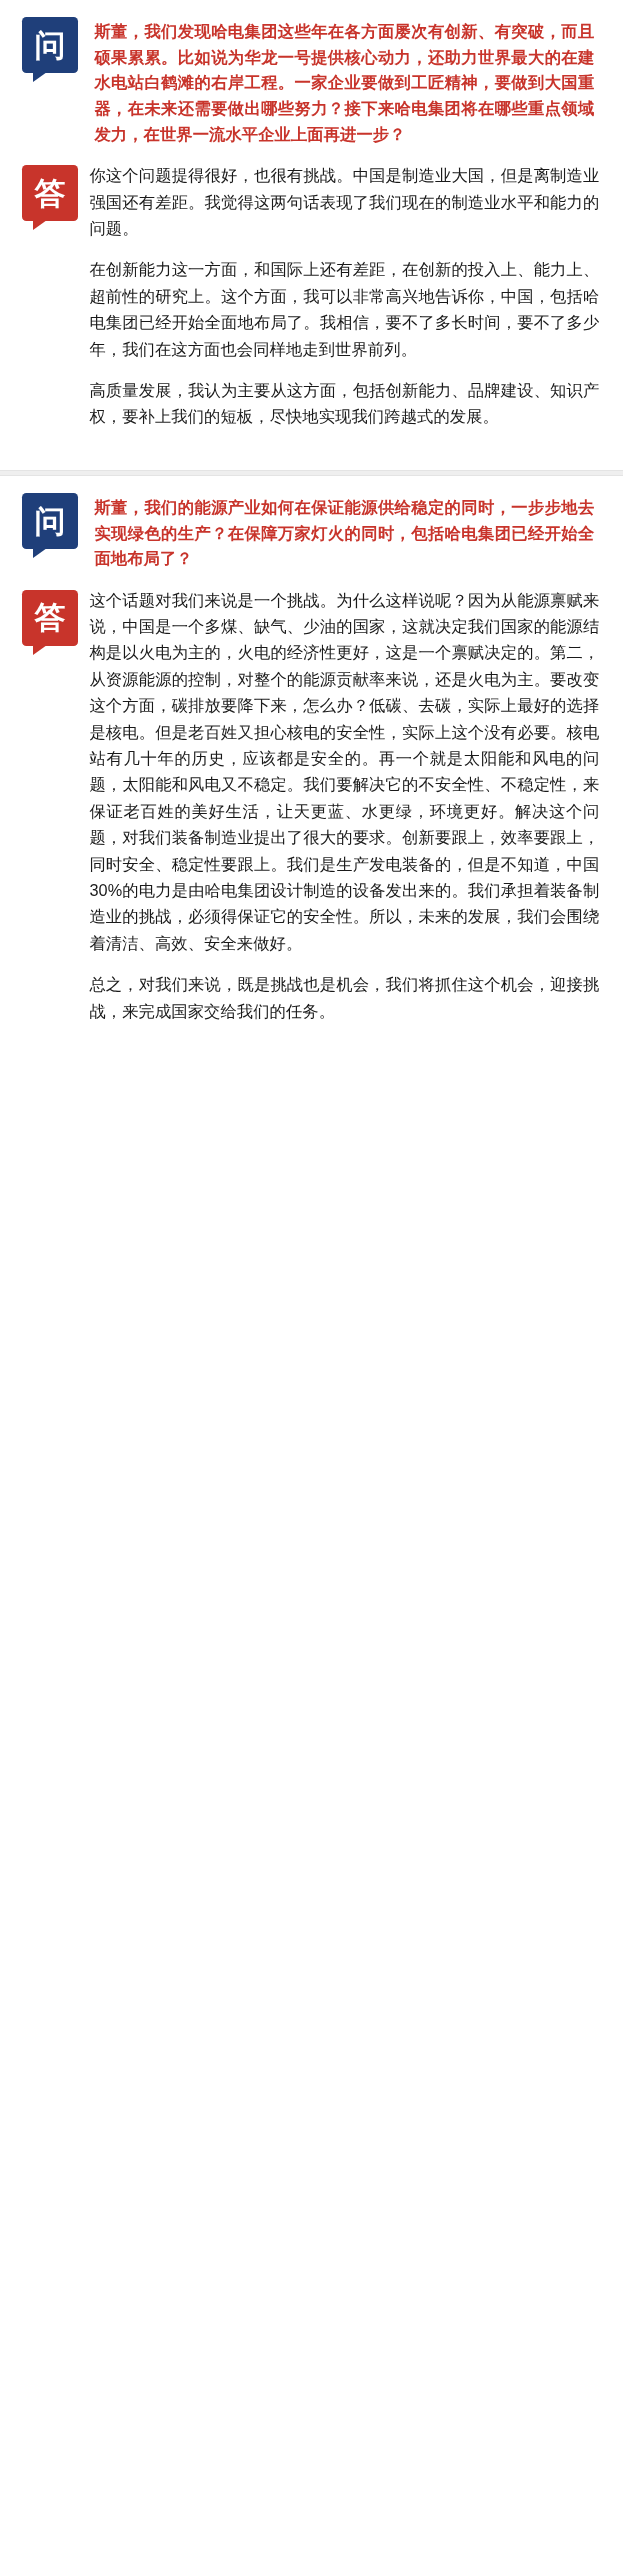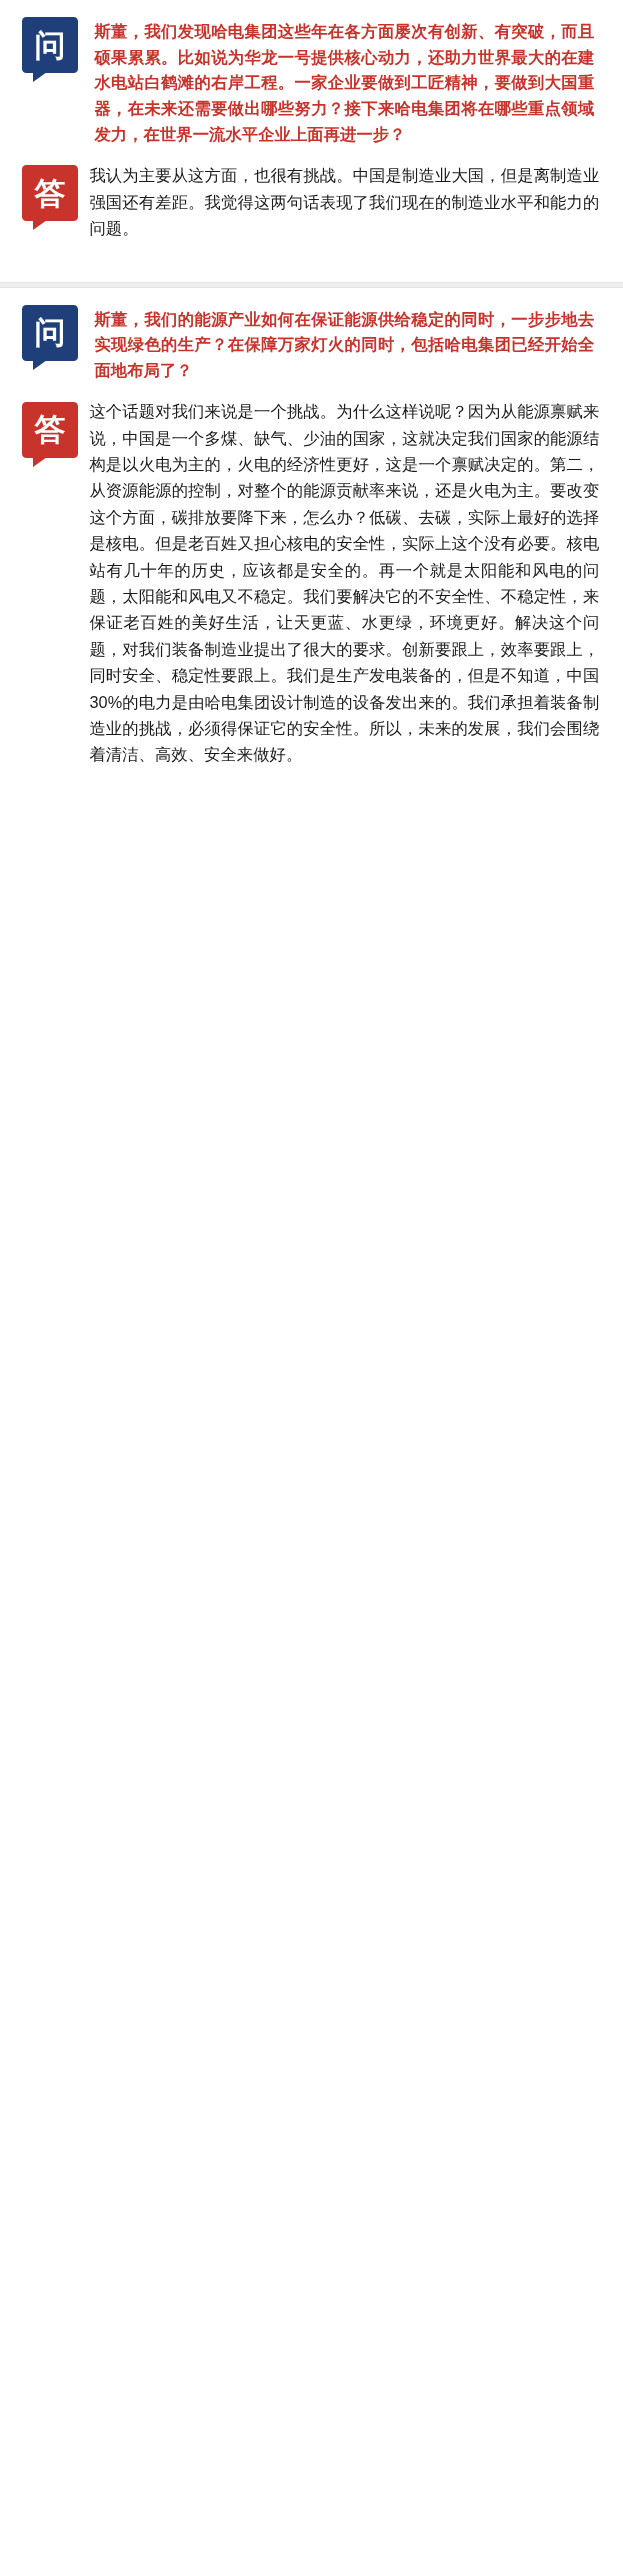--- a/index.html
+++ b/index.html
@@ -122,21 +122,23 @@
       <div class="text-col">
         <p class="q-text">斯董，我们发现哈电集团这些年在各方面屡次有创新、有突破，而且硕果累累。比如说为华龙一号提供核心动力，还助力世界最大的在建水电站白鹤滩的右岸工程。一家企业要做到工匠精神，要做到大国重器，在未来还需要做出哪些努力？接下来哈电集团将在哪些重点领域发力，在世界一流水平企业上面再进一步？</p>
       </div>
     </div>
 
     <div class="qa-row answer">
       <div class="badge-col">
         <div class="badge answer">答</div>
       </div>
       <div class="text-col a-text">
-        <p>我认为主要从这方面，也很有挑战。中国是制造业大国，但是离制造业强国还有差距。我觉得这两句话表现了我们现在的制造业水平和能力的问题。</p>
+        <p>你这个问题提得很好，也很有挑战。中国是制造业大国，但是离制造业强国还有差距。我觉得这两句话表现了我们现在的制造业水平和能力的问题。</p>
+        <p>在创新能力这一方面，和国际上还有差距，在创新的投入上、能力上、超前性的研究上。这个方面，我可以非常高兴地告诉你，中国，包括哈电集团已经开始全面地布局了。我相信，要不了多长时间，要不了多少年，我们在这方面也会同样地走到世界前列。</p>
+        <p>高质量发展，我认为主要从这方面，包括创新能力、品牌建设、知识产权，要补上我们的短板，尽快地实现我们跨越式的发展。</p>
       </div>
     </div>
 
     <div class="block-pad-bottom"></div>
   </div>
 
   <div class="separator"></div>
 
   <div class="qa-block">
 
@@ -148,20 +150,21 @@
         <p class="q-text">斯董，我们的能源产业如何在保证能源供给稳定的同时，一步步地去实现绿色的生产？在保障万家灯火的同时，包括哈电集团已经开始全面地布局了？</p>
       </div>
     </div>
 
     <div class="qa-row answer">
       <div class="badge-col">
         <div class="badge answer">答</div>
       </div>
       <div class="text-col a-text">
         <p>这个话题对我们来说是一个挑战。为什么这样说呢？因为从能源禀赋来说，中国是一个多煤、缺气、少油的国家，这就决定我们国家的能源结构是以火电为主的，火电的经济性更好，这是一个禀赋决定的。第二，从资源能源的控制，对整个的能源贡献率来说，还是火电为主。要改变这个方面，碳排放要降下来，怎么办？低碳、去碳，实际上最好的选择是核电。但是老百姓又担心核电的安全性，实际上这个没有必要。核电站有几十年的历史，应该都是安全的。再一个就是太阳能和风电的问题，太阳能和风电又不稳定。我们要解决它的不安全性、不稳定性，来保证老百姓的美好生活，让天更蓝、水更绿，环境更好。解决这个问题，对我们装备制造业提出了很大的要求。创新要跟上，效率要跟上，同时安全、稳定性要跟上。我们是生产发电装备的，但是不知道，中国30%的电力是由哈电集团设计制造的设备发出来的。我们承担着装备制造业的挑战，必须得保证它的安全性。所以，未来的发展，我们会围绕着清洁、高效、安全来做好。</p>
+        <p>总之，对我们来说，既是挑战也是机会，我们将抓住这个机会，迎接挑战，来完成国家交给我们的任务。</p>
       </div>
     </div>
 
     <div class="tail-space"></div>
   </div>
 
 </div>
 
 
 </body></html>

